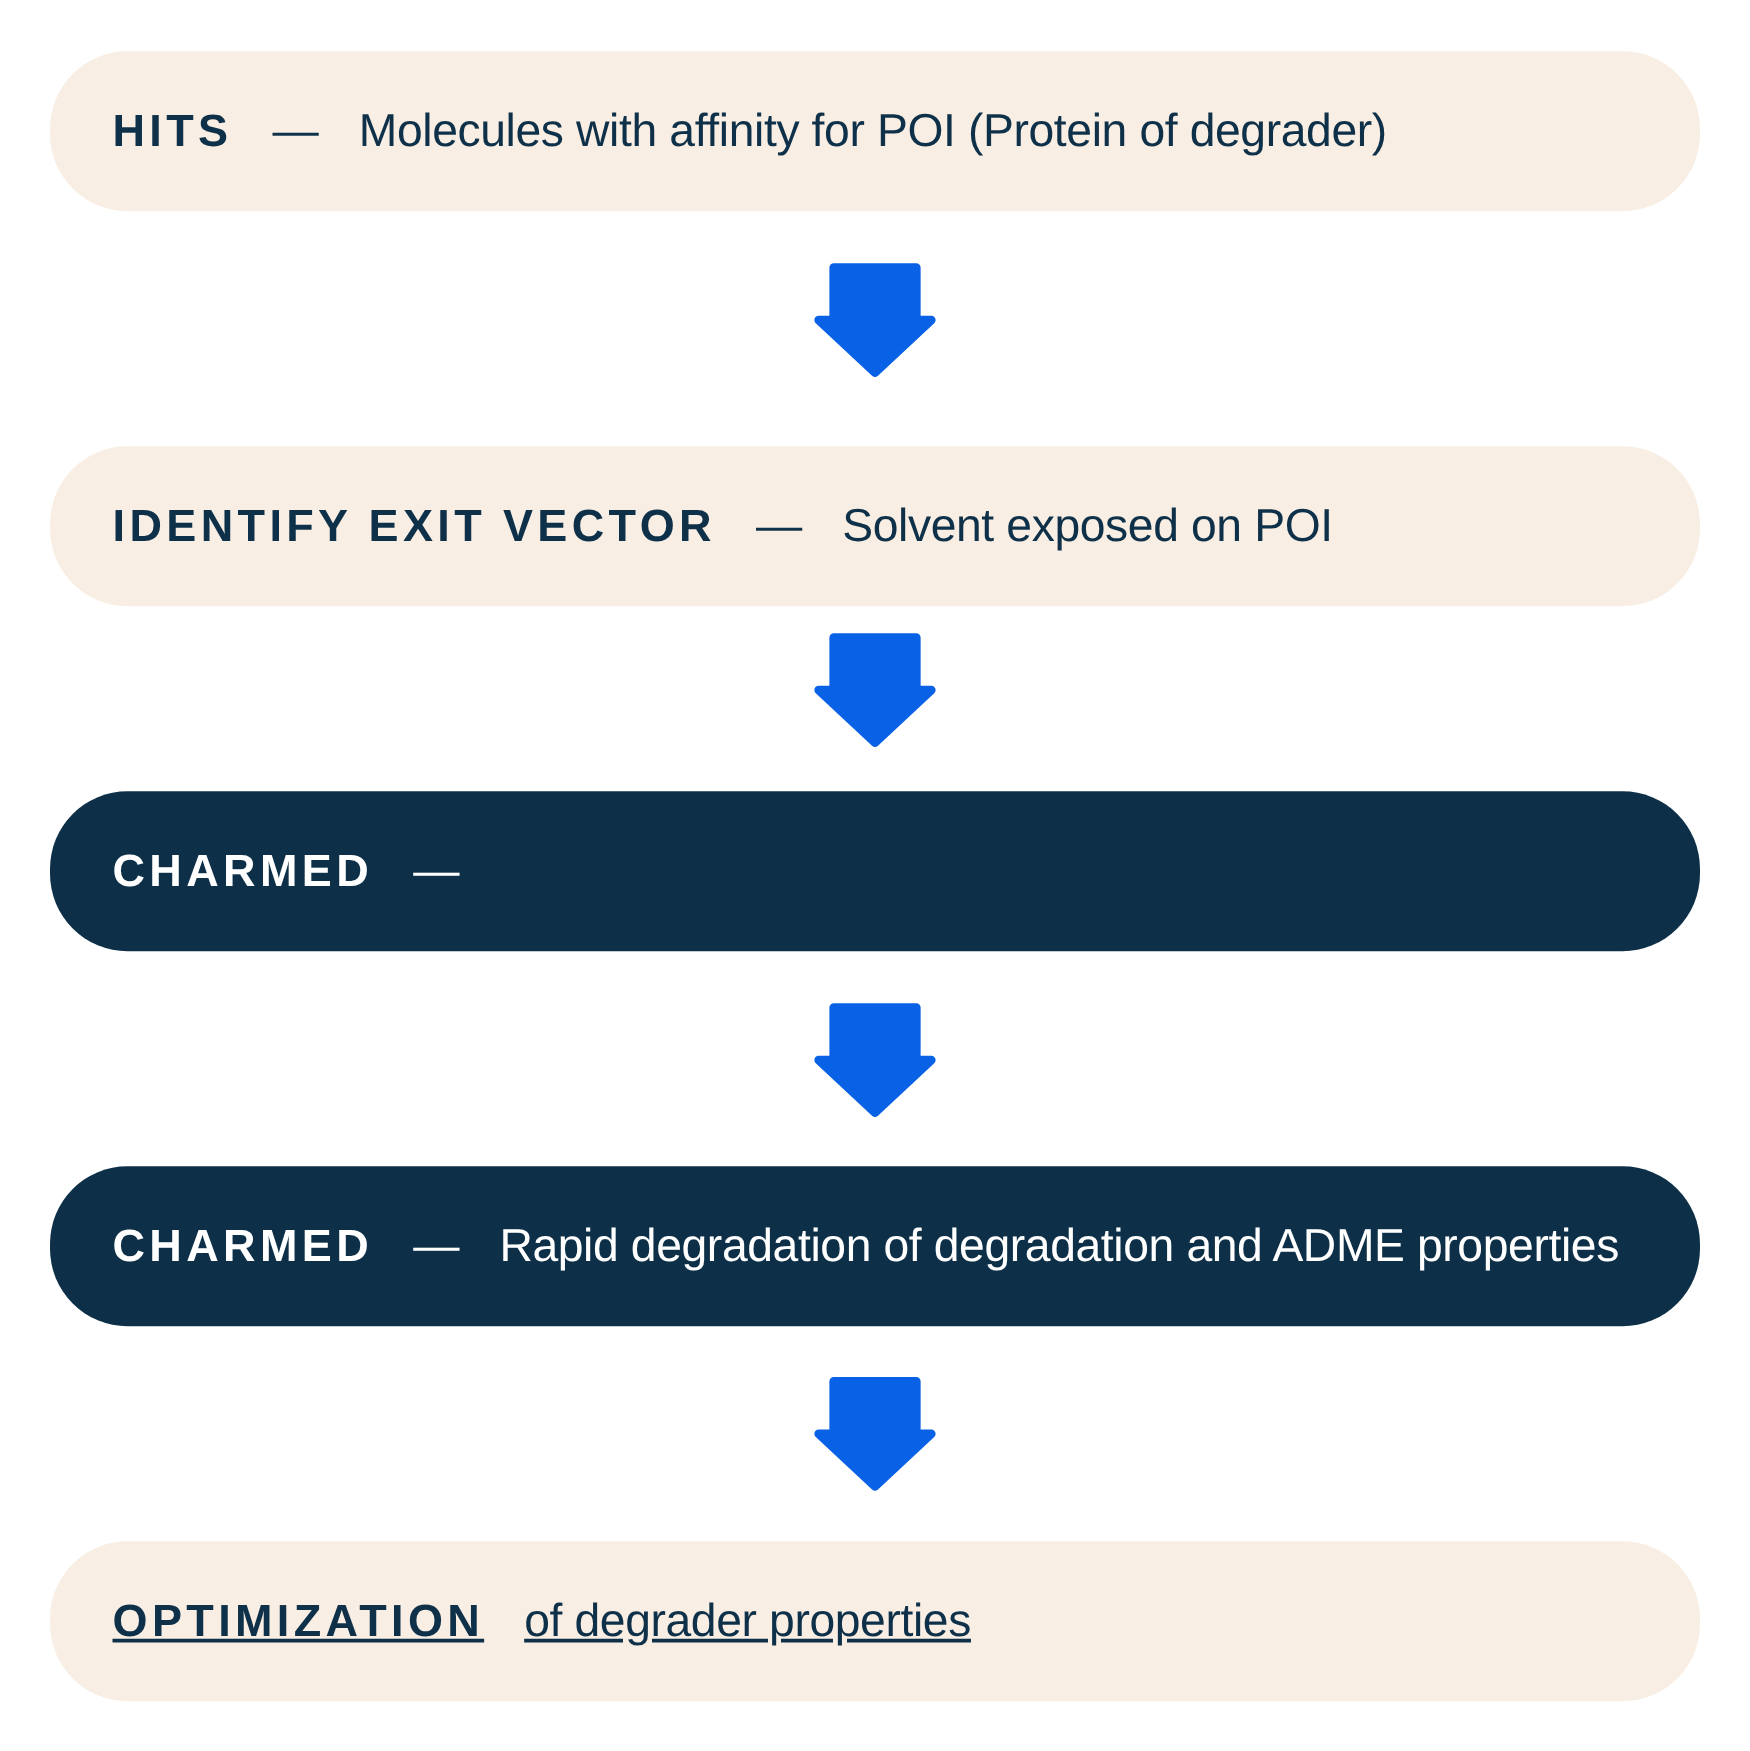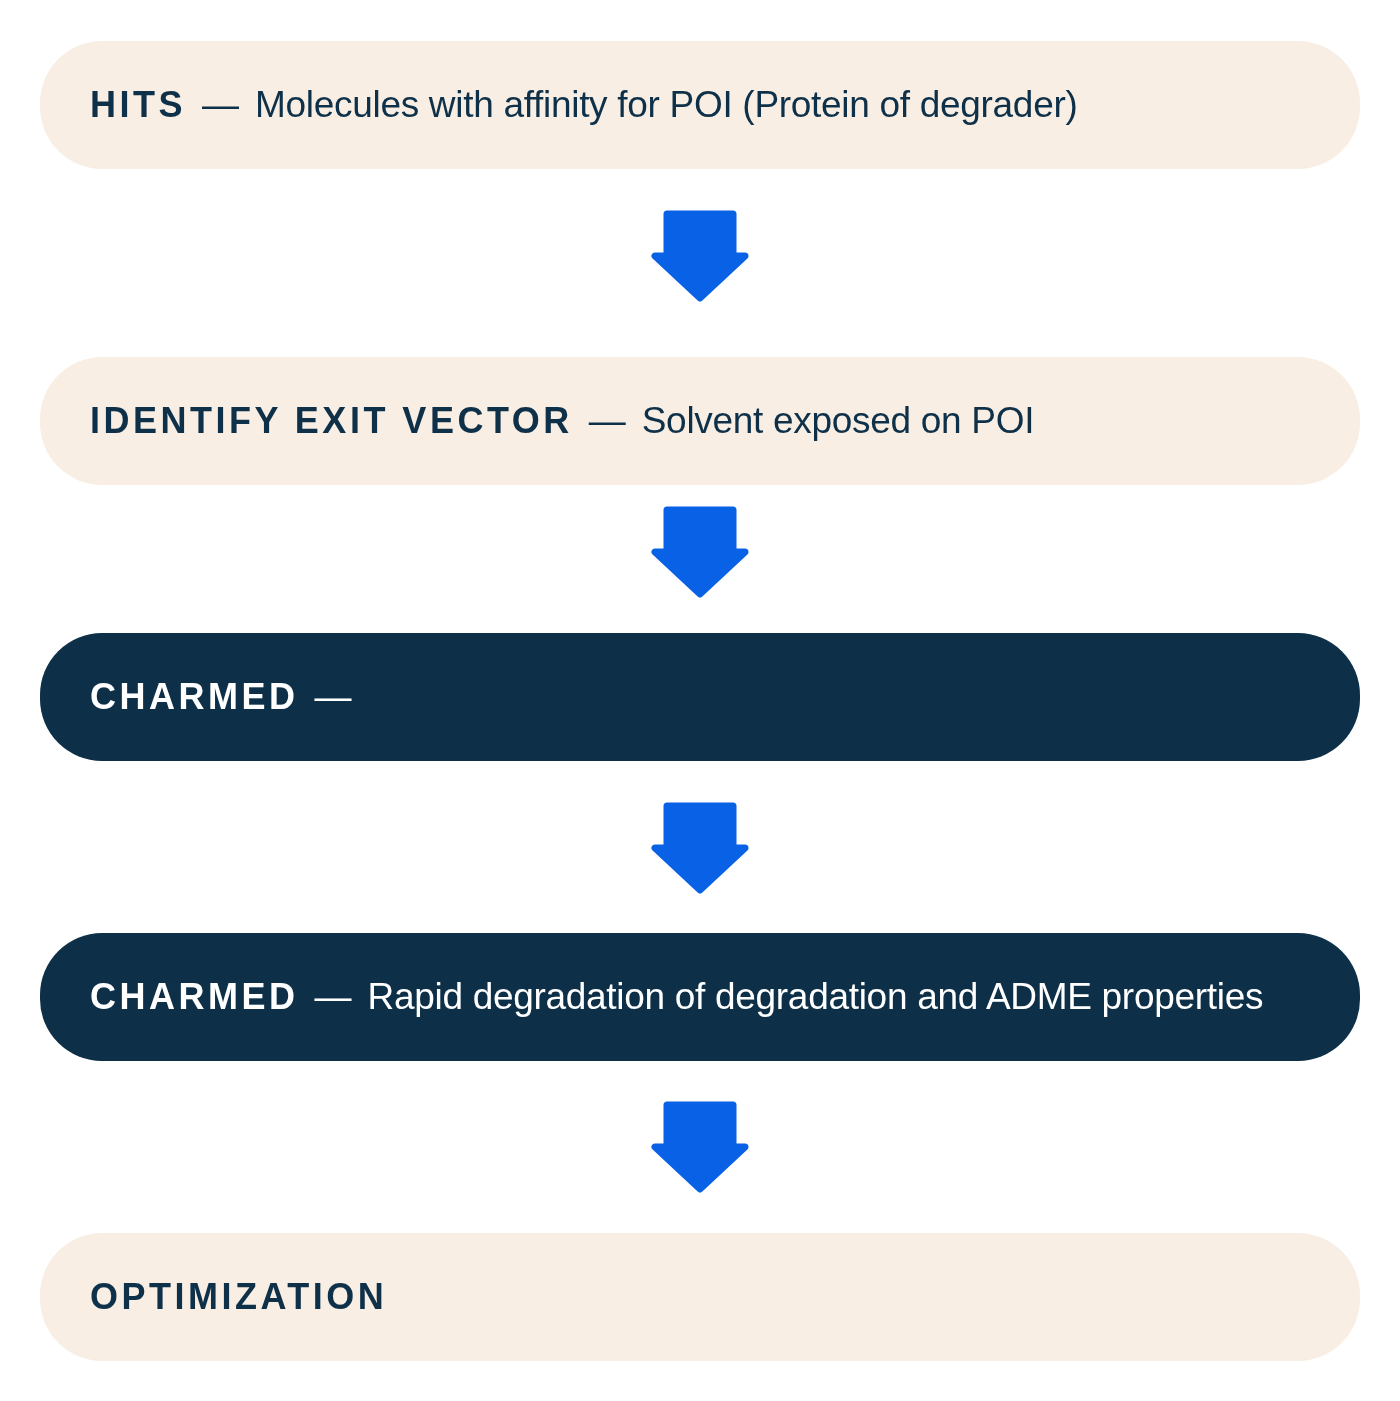--- a/index.html
+++ b/index.html
@@ -30,21 +30,21 @@
     border-radius:62px;
     display:flex;
     align-items:center;
     padding-left:50px;
   }
   .step-box.light{ background:var(--box-light); color:var(--text-dark); }
   .step-box.dark{ background:var(--box-dark); color:var(--text-light); }
   .row{
     display:flex;
     align-items:flex-start;
-    gap:16px;
+    gap:32px;
     white-space:nowrap;
   }
   .label{
     font-size:36px;
     font-weight:700;
     letter-spacing:3.5px;
     text-transform:uppercase;
   }
   .sep{
     font-size:37px;
@@ -117,20 +117,21 @@
       <span class="desc">Rapid degradation of degradation and ADME properties</span>
     </div>
   </section>
 
   <div class="arrow" style="top:1101px;">
     <svg width="98" height="92" viewBox="0 0 98 92" aria-hidden="true">
       <path d="M16 4 H82 V46 H94 L49 88 L4 46 H16 Z" fill="var(--arrow-blue)" stroke="var(--arrow-blue)" stroke-width="7" stroke-linejoin="round"></path>
     </svg>
   </div>
 
-  <section class="step-box light" style="top:1233px;">
+  <section class="step-box light" style="top:1233px;text-decoration:underline;">
     <div class="row">
       <span class="label">OPTIMIZATION</span>
 
+      <span class="desc">of degrader properties</span>
     </div>
   </section>
 
 </div>
 
 </body></html>

